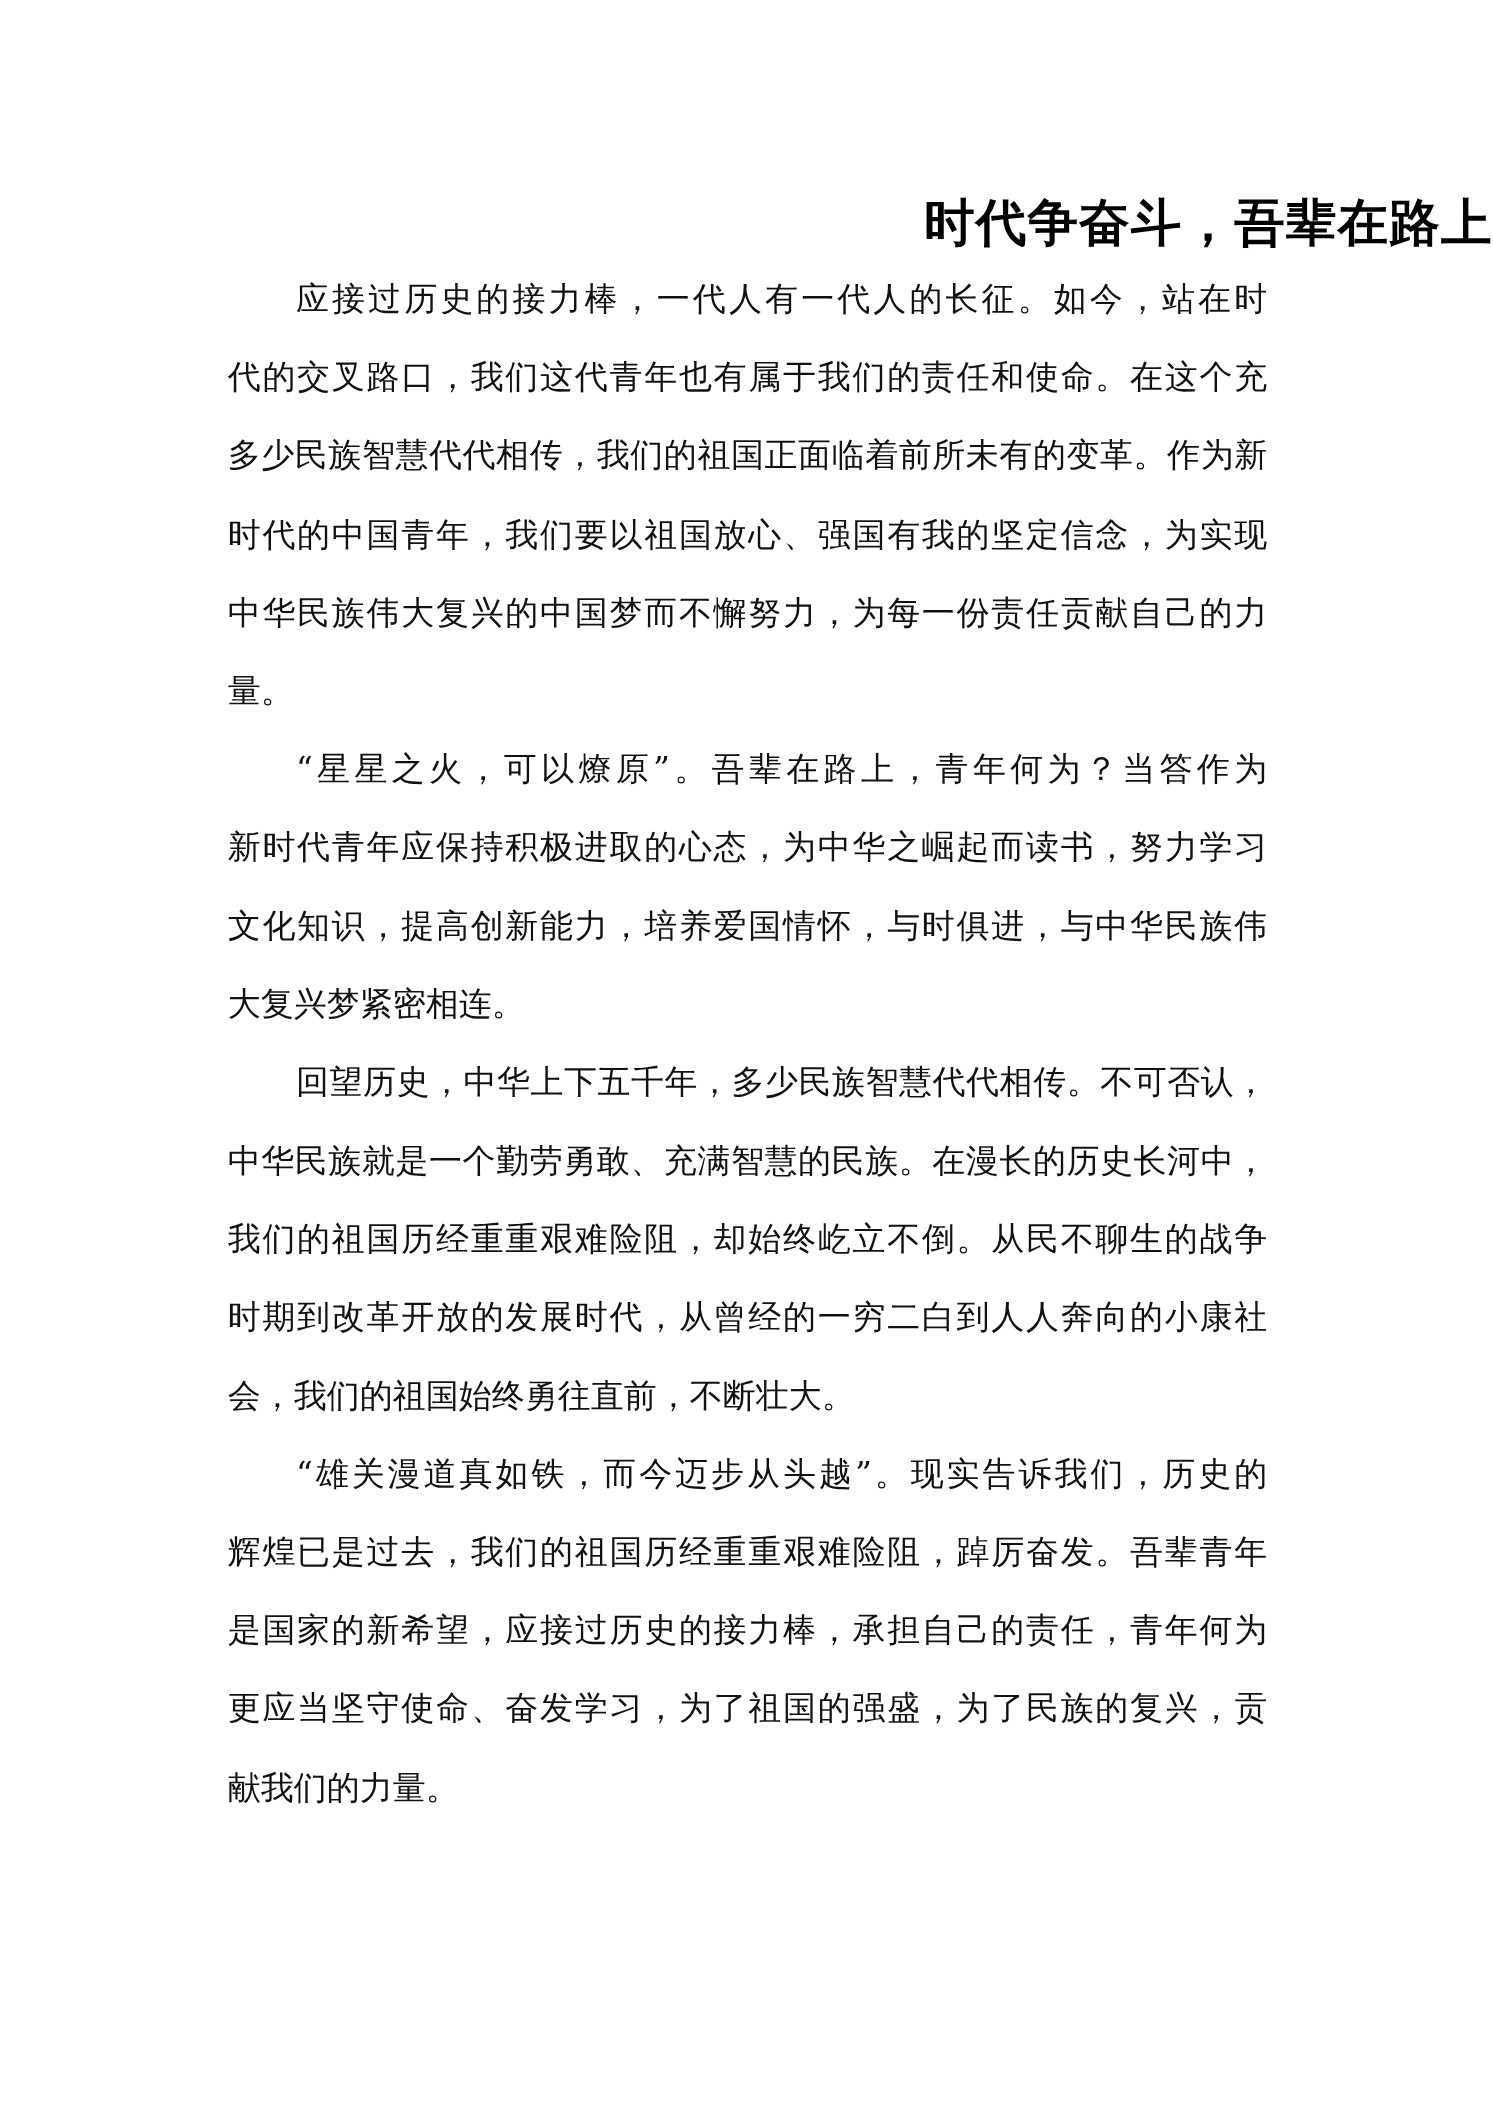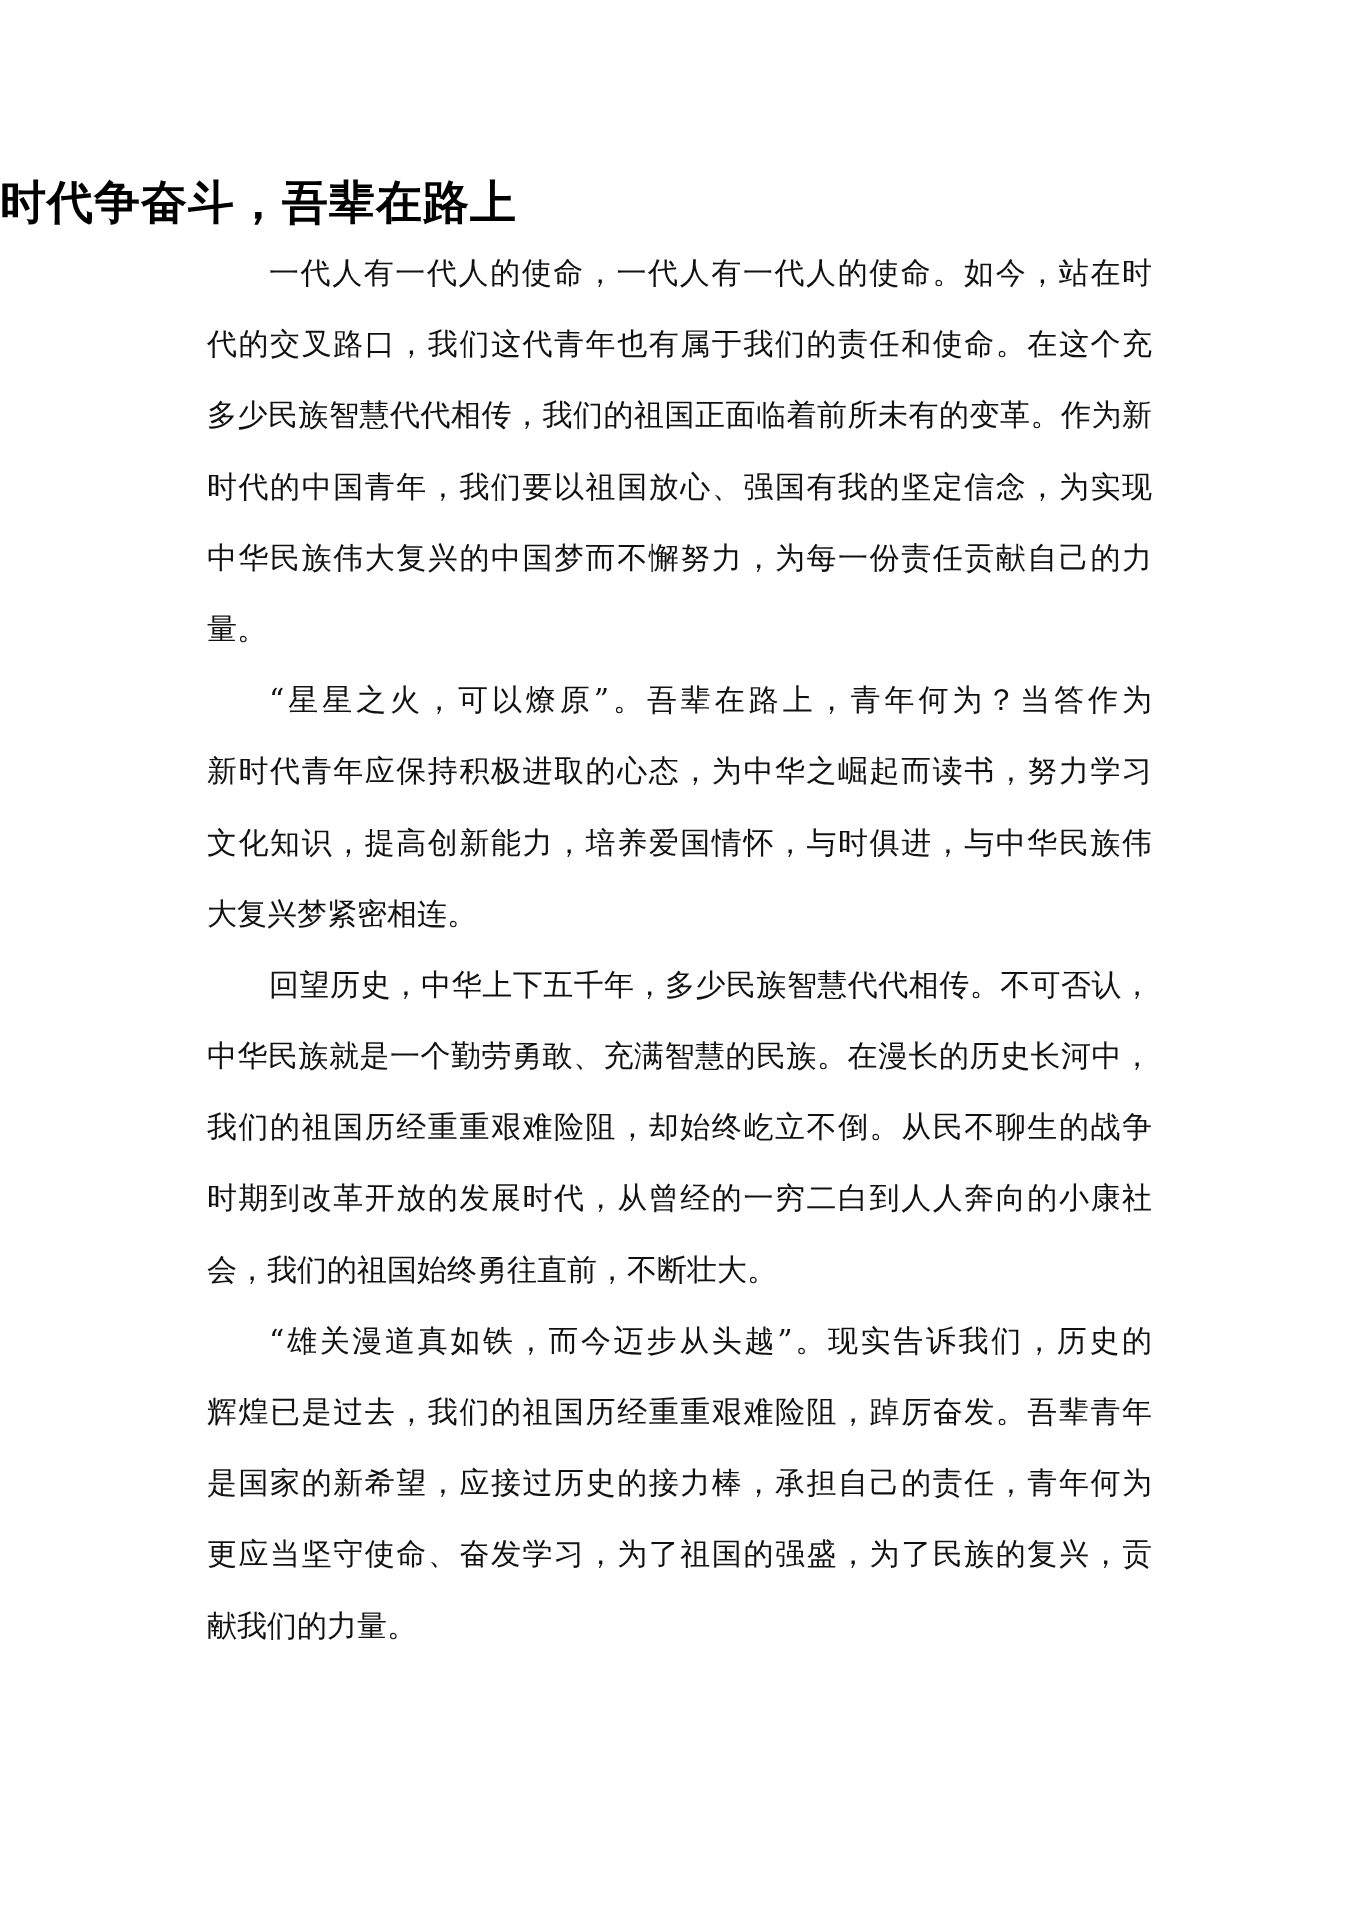--- a/index.html
+++ b/index.html
@@ -1,36 +1,36 @@
 <!DOCTYPE html>
 <html><head>
 <meta charset="utf-8">
 <style>
   html, body { margin: 0; padding: 0; background: #ffffff; }
   body { width: 1357px; height: 1920px; position: relative; overflow: hidden;
          font-family: "DejaVu Serif", "Liberation Serif", serif; color: #111111; }
   .page { position: absolute; left: 0; top: 0; width: 1357px; height: 1920px; background: #ffffff; }
-  .title { position: absolute; left: 0; width: 1357px; top: 174px; text-align: left;
+  .title { position: absolute; left: 0; width: 1357px; top: 174px; text-align: right;
            font-size: 46px; font-weight: bold; line-height: 56px; letter-spacing: 1px; color: #000; }
   .body { position: absolute; left: 207px; top: 237px; width: 945px; }
   .line { display: block; height: 71.2px; line-height: 71.2px; font-size: 30px;
           white-space: nowrap; text-align: justify; text-align-last: justify; color: #111; }
   .line.last { text-align-last: left; }
   .line.indent { padding-left: 62px; }
 </style>
 </head>
 <body>
 
 <div class="page">
   <div class="title">时代争奋斗，吾辈在路上</div>
 
   <div class="body">
 
     <div>
-      <span class="line indent">一代人有一代人的使命，一代人有一代人的使命。如今，站在时</span>
+      <span class="line indent">应接过历史的接力棒，一代人有一代人的长征。如今，站在时</span>
       <span class="line">代的交叉路口，我们这代青年也有属于我们的责任和使命。在这个充</span>
       <span class="line">多少民族智慧代代相传，我们的祖国正面临着前所未有的变革。作为新</span>
       <span class="line">时代的中国青年，我们要以祖国放心、强国有我的坚定信念，为实现</span>
       <span class="line">中华民族伟大复兴的中国梦而不懈努力，为每一份责任贡献自己的力</span>
       <span class="line last">量。</span>
     </div>
 
     <div>
       <span class="line indent">“星星之火，可以燎原”。吾辈在路上，青年何为？当答作为</span>
       <span class="line">新时代青年应保持积极进取的心态，为中华之崛起而读书，努力学习</span>

